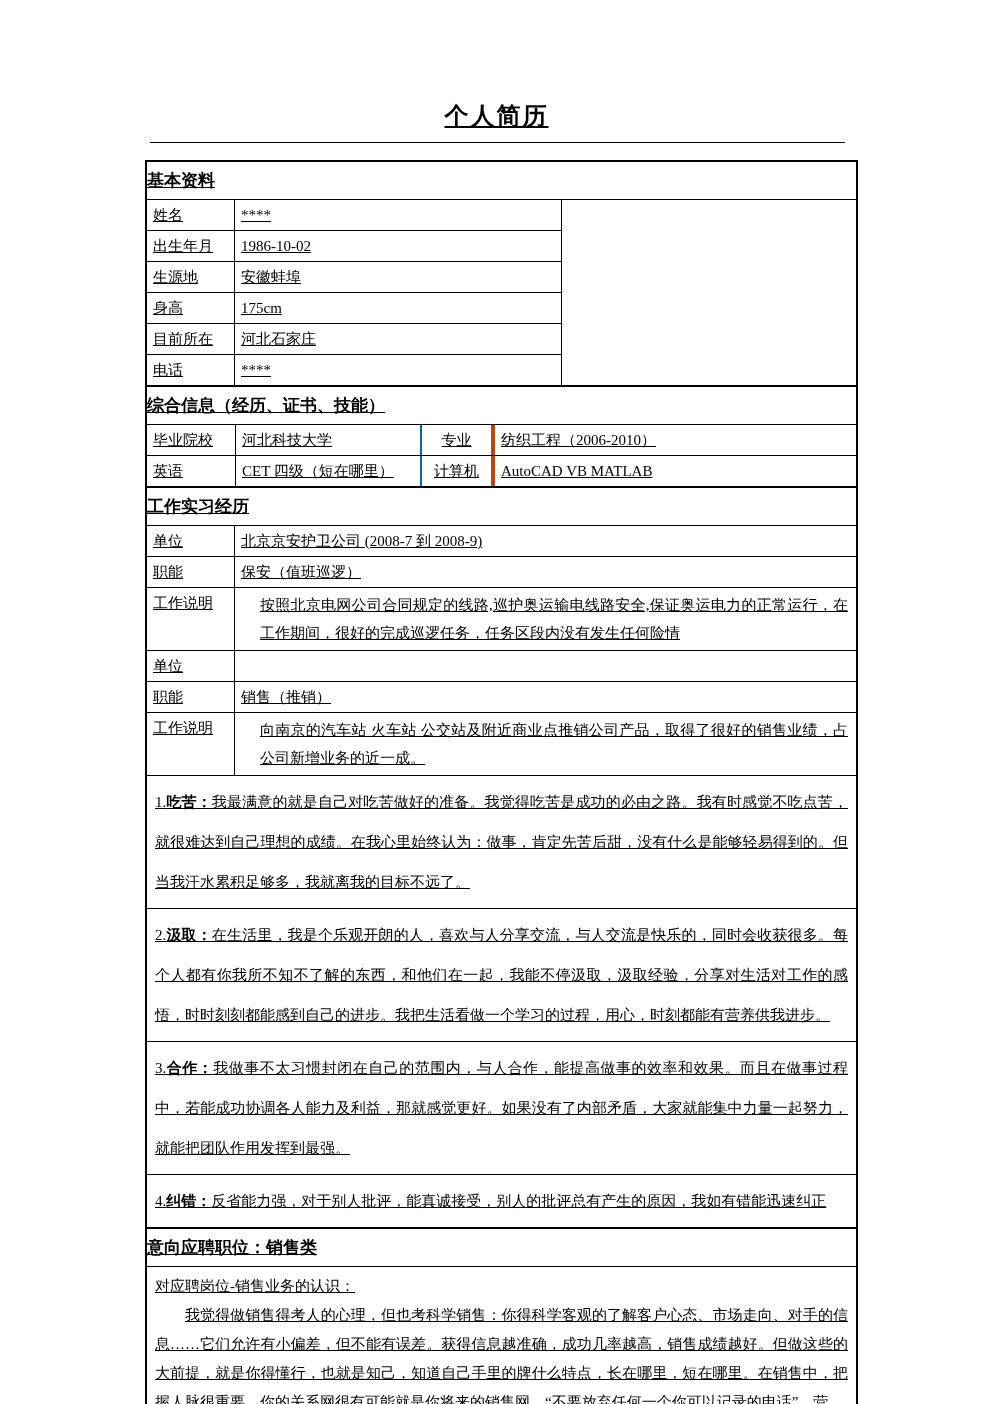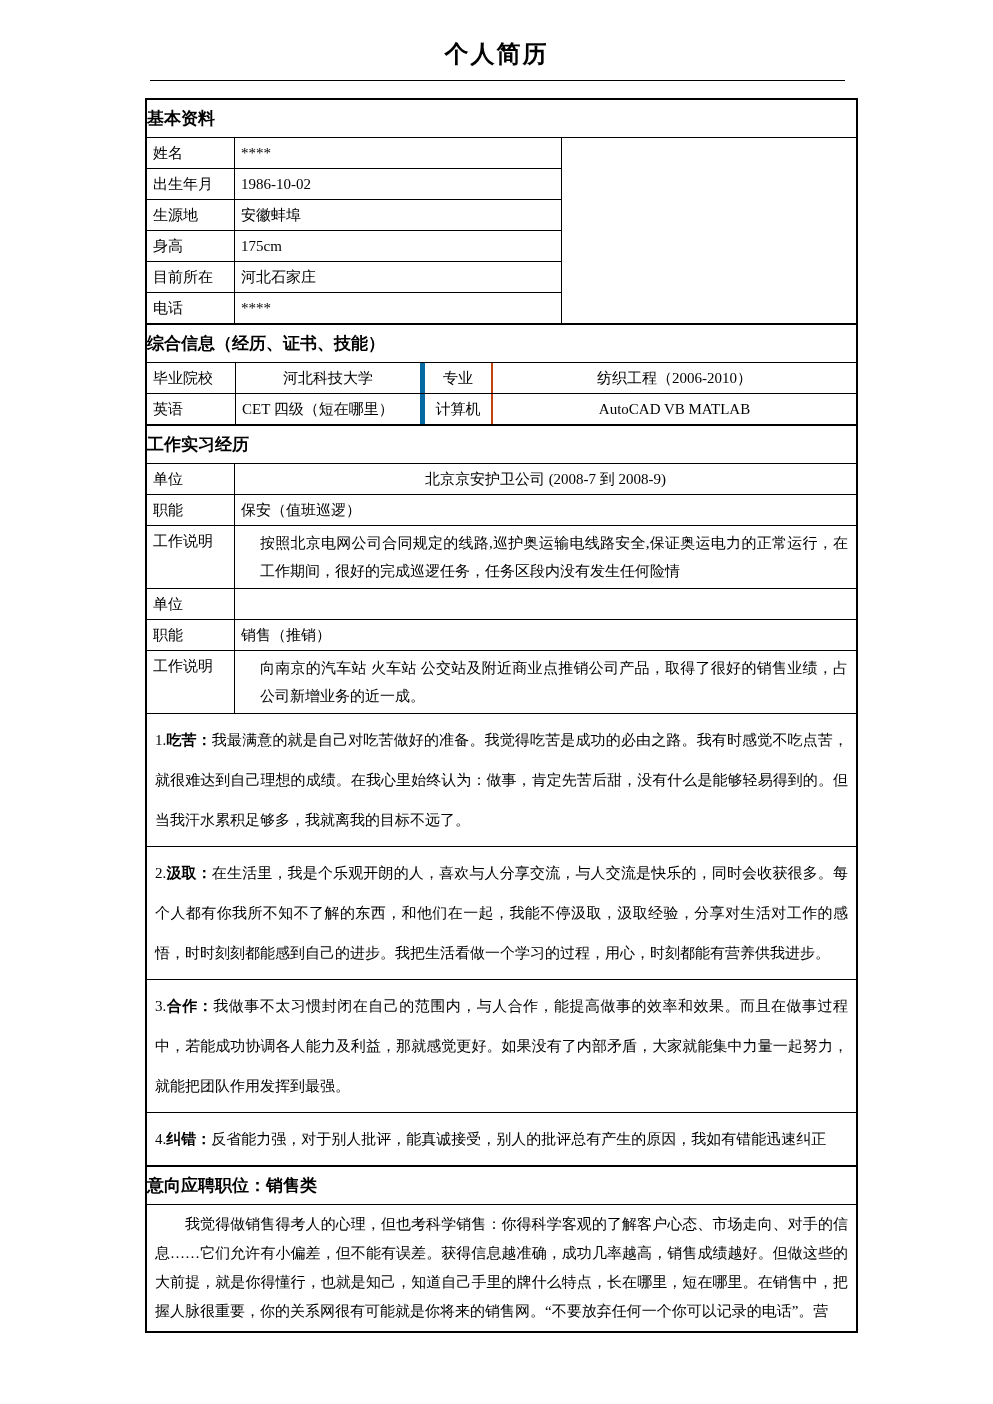--- a/index.html
+++ b/index.html
@@ -1,21 +1,22 @@
 <!DOCTYPE html>
 <html><head>
 <meta charset="utf-8">
 <style>
   * { margin:0; padding:0; box-sizing:border-box; }
   html,body { background:#fff; }
   .page {
     width:993px; height:1404px; background:#fff; position:relative;
     font-family:"Liberation Serif","DejaVu Serif",serif;
     color:#000; font-size:15px; overflow:hidden;
-    padding-top:38px;
+    padding-top:100px;
+    text-decoration:underline;
   }
   .doc-title {
     text-align:center; font-size:24px; font-weight:bold;
     font-family:"Liberation Sans","DejaVu Sans",sans-serif;
     letter-spacing:2px;
   }
   .title-rule {
     margin:10px 0 0 150px; width:695px; height:0;
     border-top:1px solid #000;
   }
@@ -26,32 +27,32 @@
   .sec-hdr {
     text-align:left; font-weight:bold; font-size:17px;
     font-family:"Liberation Sans","DejaVu Sans",sans-serif;
     padding:7px 0; border-top:2px solid #000;
   }
   .tbl > :first-child { border-top:none; }
   .row { display:flex; border-top:1px solid #000; }
   .cell { padding:5px 6px; line-height:20px; }
   .lab { width:88px; flex:0 0 88px; border-right:1px solid #000; }
   .val { flex:1; }
-  .center { text-align:center; }
+  .center { text-align:left; }
   
   .basic-wrap { display:flex; border-top:1px solid #000; }
   .basic-left { width:414px; flex:0 0 414px; }
   .b-row { display:flex; }
   .b-row + .b-row { border-top:1px solid #000; }
   .photo-cell { flex:1; border-left:1px solid #000; }
   
   .c1 { width:88px;  flex:0 0 88px; }
   .c2 { width:185px; flex:0 0 185px; border-left:1px solid #000; }
-  .c3 { width:71px;  flex:0 0 71px;  border-left:5px solid #0369a1; text-align:center; }
-  .c4 { flex:1; border-left:2px solid #c2410c; }
+  .c3 { width:71px;  flex:0 0 71px;  border-left:2px solid #0369a1; text-align:center; }
+  .c4 { flex:1; border-left:4px solid #c2410c; }
   
   .desc { line-height:28px; padding:3px 8px; text-align:justify;margin-left:17px; }
   
   .para {
     border-top:1px solid #000; padding:6px 8px; line-height:40px;
     text-align:justify;
   }
   .para b { font-family:"Liberation Sans","DejaVu Sans",sans-serif; }
   
   .final { border-top:1px solid #000; padding:5px 8px; line-height:29px; }
@@ -139,17 +140,18 @@
       <div class="val desc">向南京的汽车站 火车站 公交站及附近商业点推销公司产品，取得了很好的销售业绩，占公司新增业务的近一成。</div>
     </div>
 
     <div class="para"><span>1.</span><b>吃苦：</b><span>我最满意的就是自己对吃苦做好的准备。我觉得吃苦是成功的必由之路。我有时感觉不吃点苦，就很难达到自己理想的成绩。在我心里始终认为：做事，肯定先苦后甜，没有什么是能够轻易得到的。但当我汗水累积足够多，我就离我的目标不远了。</span></div>
     <div class="para"><span>2.</span><b>汲取：</b><span>在生活里，我是个乐观开朗的人，喜欢与人分享交流，与人交流是快乐的，同时会收获很多。每个人都有你我所不知不了解的东西，和他们在一起，我能不停汲取，汲取经验，分享对生活对工作的感悟，时时刻刻都能感到自己的进步。我把生活看做一个学习的过程，用心，时刻都能有营养供我进步。</span></div>
     <div class="para"><span>3.</span><b>合作：</b><span>我做事不太习惯封闭在自己的范围内，与人合作，能提高做事的效率和效果。而且在做事过程中，若能成功协调各人能力及利益，那就感觉更好。如果没有了内部矛盾，大家就能集中力量一起努力，就能把团队作用发挥到最强。</span></div>
     <div class="para"><span>4.</span><b>纠错：</b><span>反省能力强，对于别人批评，能真诚接受，别人的批评总有产生的原因，我如有错能迅速纠正</span></div>
 
     <div class="sec-hdr">意向应聘职位：销售类</div>
     <div class="final">
+      <div>对应聘岗位-销售业务的认识：</div>
       <div class="body">我觉得做销售得考人的心理，但也考科学销售：你得科学客观的了解客户心态、市场走向、对手的信息……它们允许有小偏差，但不能有误差。获得信息越准确，成功几率越高，销售成绩越好。但做这些的大前提，就是你得懂行，也就是知己，知道自己手里的牌什么特点，长在哪里，短在哪里。在销售中，把握人脉很重要，你的关系网很有可能就是你将来的销售网。“不要放弃任何一个你可以记录的电话”。营</div>
     </div>
 
   </div>
 </div>
 
 </body></html>

